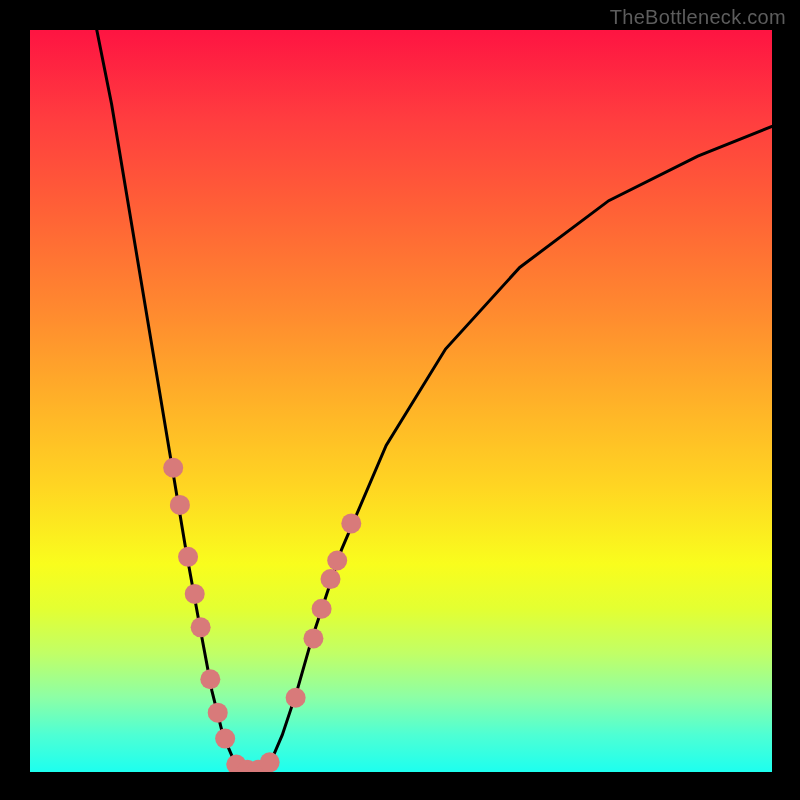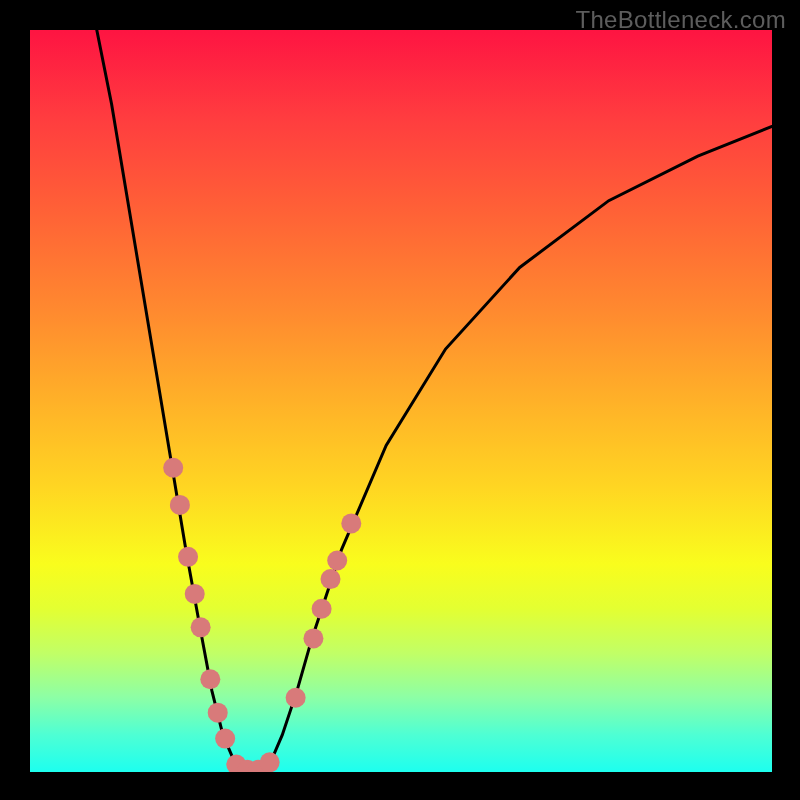--- a/index.html
+++ b/index.html
@@ -14,21 +14,21 @@
       width: 800px;
       height: 800px;
       background: #000;
       position: relative;
     }
     .watermark {
       position: absolute;
       top: 6px;
       right: 14px;
       color: #5d5d5d;
-      font-size: 24px;
+      font-size: 20px;
       font-weight: 500;
       letter-spacing: 0.3px;
       z-index: 3;
     }
     .plot {
       position: absolute;
       top: 30px;
       left: 30px;
       width: 742px;
       height: 742px;

